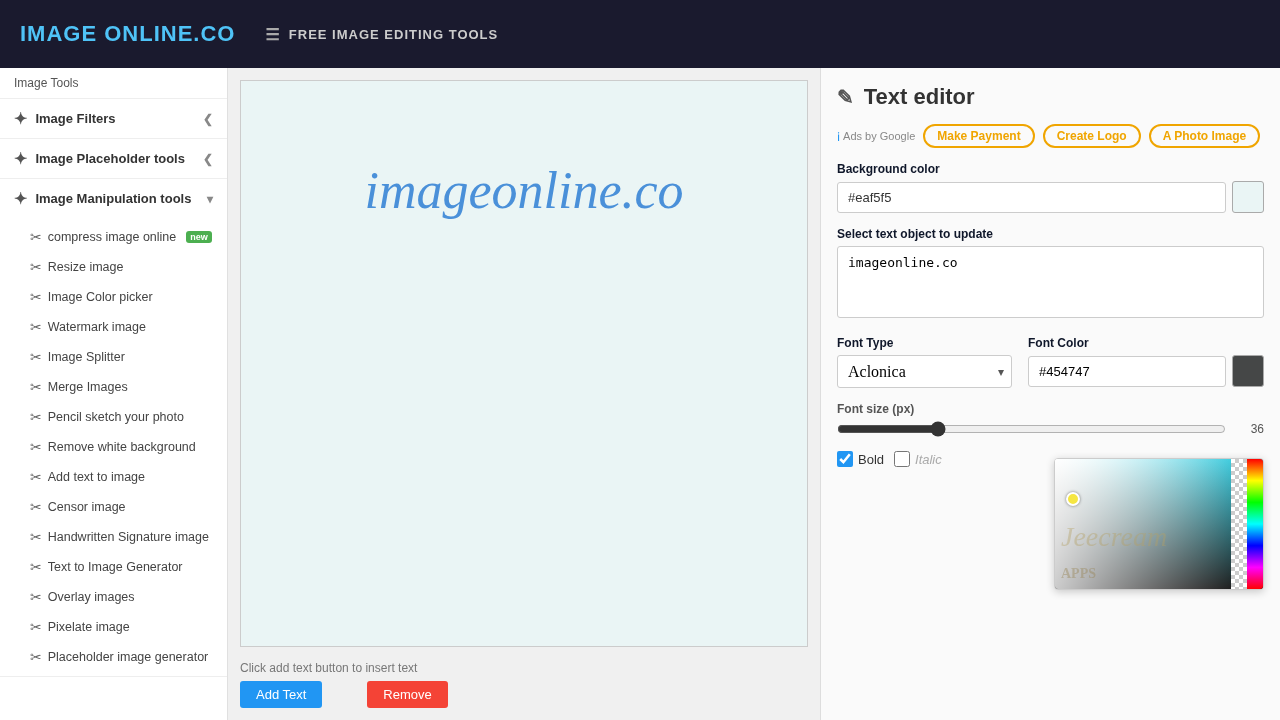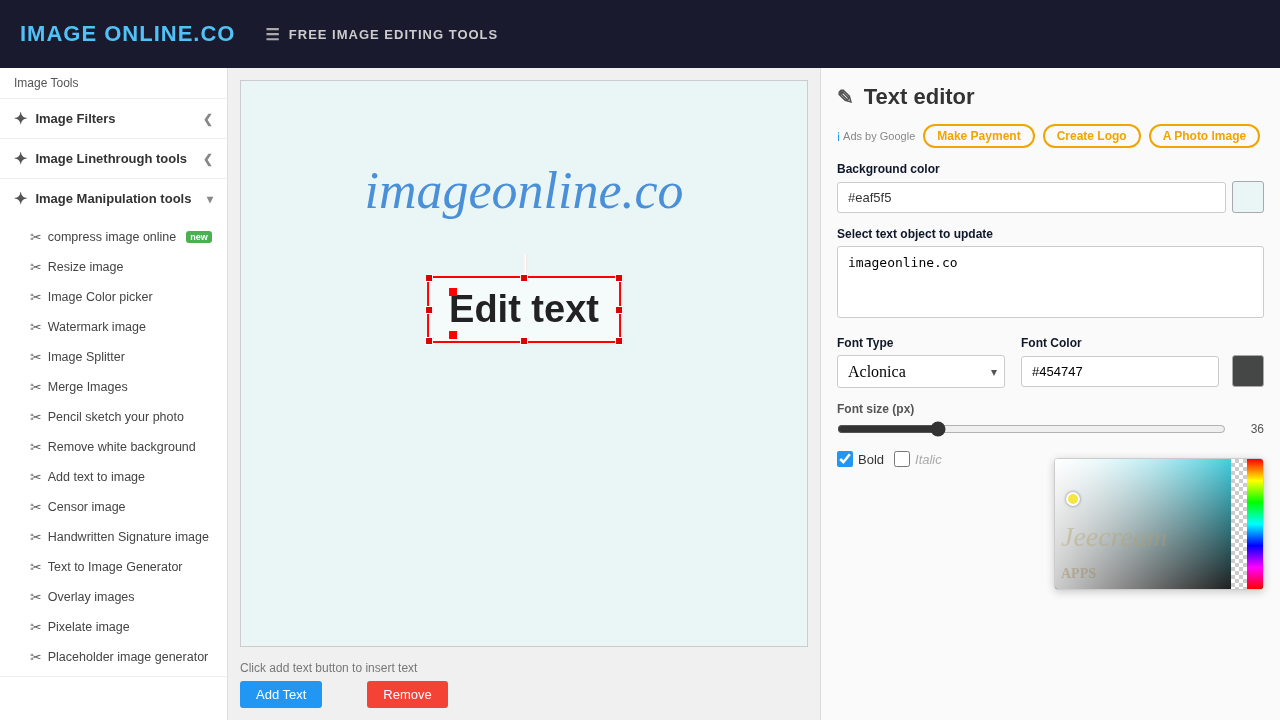--- a/index.html
+++ b/index.html
@@ -314,21 +314,21 @@
       top: 50%;
       transform: translateY(-50%);
       pointer-events: none;
       color: #555;
       font-size: 12px;
     }
 
     .font-color-row {
       display: flex;
       align-items: center;
-      gap: 13px;
+      gap: 6px;
     }
     .font-color-input {
       flex: 1;
       border: 1px solid #ccc;
       border-radius: 3px;
       padding: 7px 10px;
       font-size: 13px;
     }
     .font-color-swatch {
       width: 32px;
@@ -456,21 +456,21 @@
       <div class="sidebar-section-header">
         <span class="section-icon">✦</span>
         <span class="section-label">Image Filters</span>
         <span class="chevron">❮</span>
       </div>
     </div>
 
     <div class="sidebar-section">
       <div class="sidebar-section-header">
         <span class="section-icon">✦</span>
-        <span class="section-label">Image Linethrough tools</span>
+        <span class="section-label">Image Placeholder tools</span>
         <span class="chevron">❮</span>
       </div>
     </div>
 
     <div class="sidebar-section">
       <div class="sidebar-section-header">
         <span class="section-icon">✦</span>
         <span class="section-label">Image Manipulation tools</span>
         <span class="chevron">▾</span>
       </div>
@@ -538,32 +538,20 @@
         </div>
       </div>
     </div>
   </div>
 
   <div class="content">
     <div class="canvas-area" style="background:#eaf5f5;">
 
       <div class="canvas-text-main">imageonline.co</div>
 
-      <div class="edit-text-box">
-        <div class="handle tl"></div>
-        <div class="handle tr"></div>
-        <div class="handle bl"></div>
-        <div class="handle br"></div>
-        <div class="handle bm"></div>
-        <div class="handle ml"></div>
-        <div class="handle mr"></div>
-        <div class="handle tm"></div>
-        <div class="handle top-line"></div>
-        <div class="edit-text-box-inner">Edit text</div>
-      </div>
     </div>
     <div style="margin-top:6px; display:flex; align-items:center; gap:16px;">
       <span class="canvas-hint">Click add text button to insert text</span>
     </div>
     <div class="canvas-buttons">
       <button class="btn-blue">Add Text</button>
       <button class="btn-red">Remove</button>
     </div>
   </div>
 

